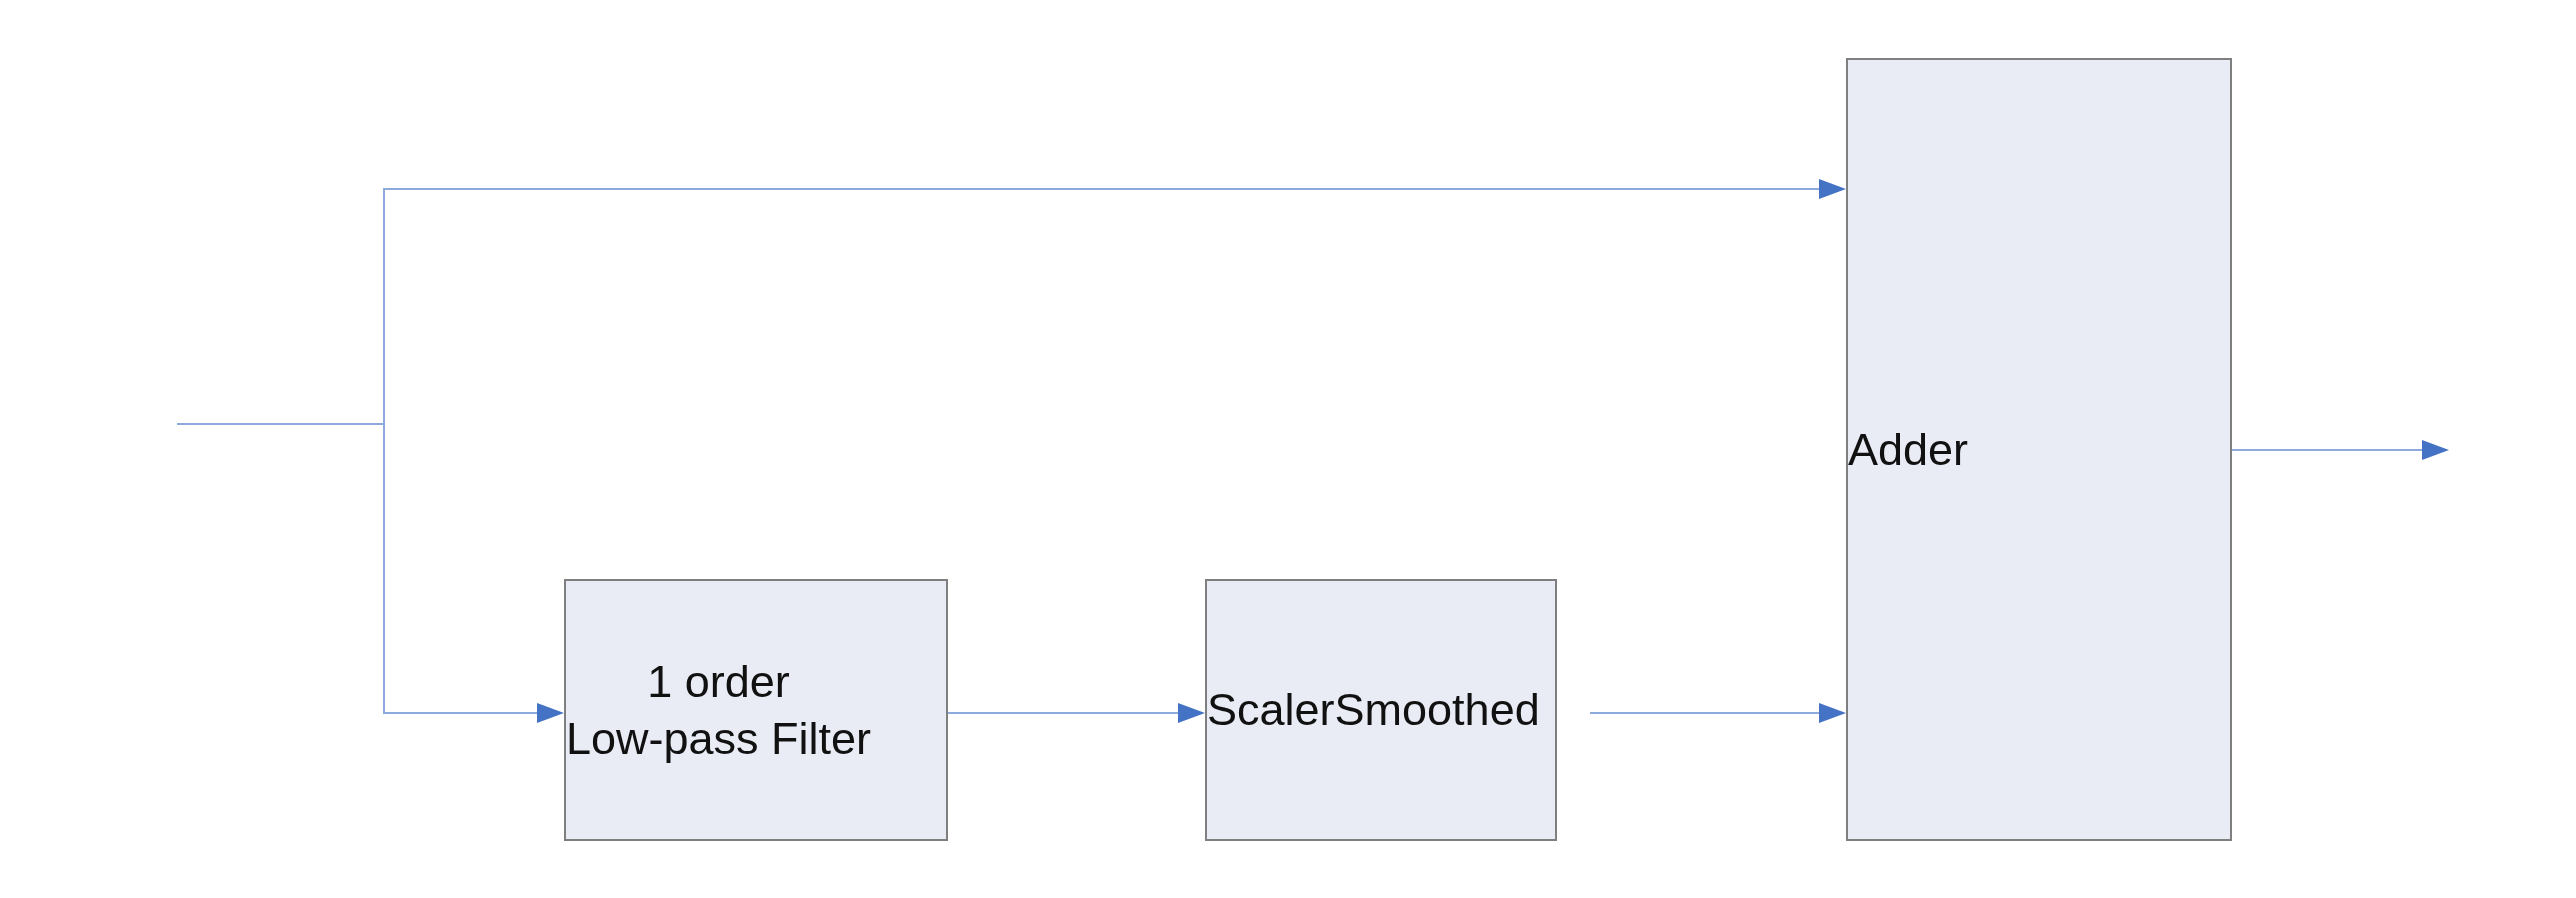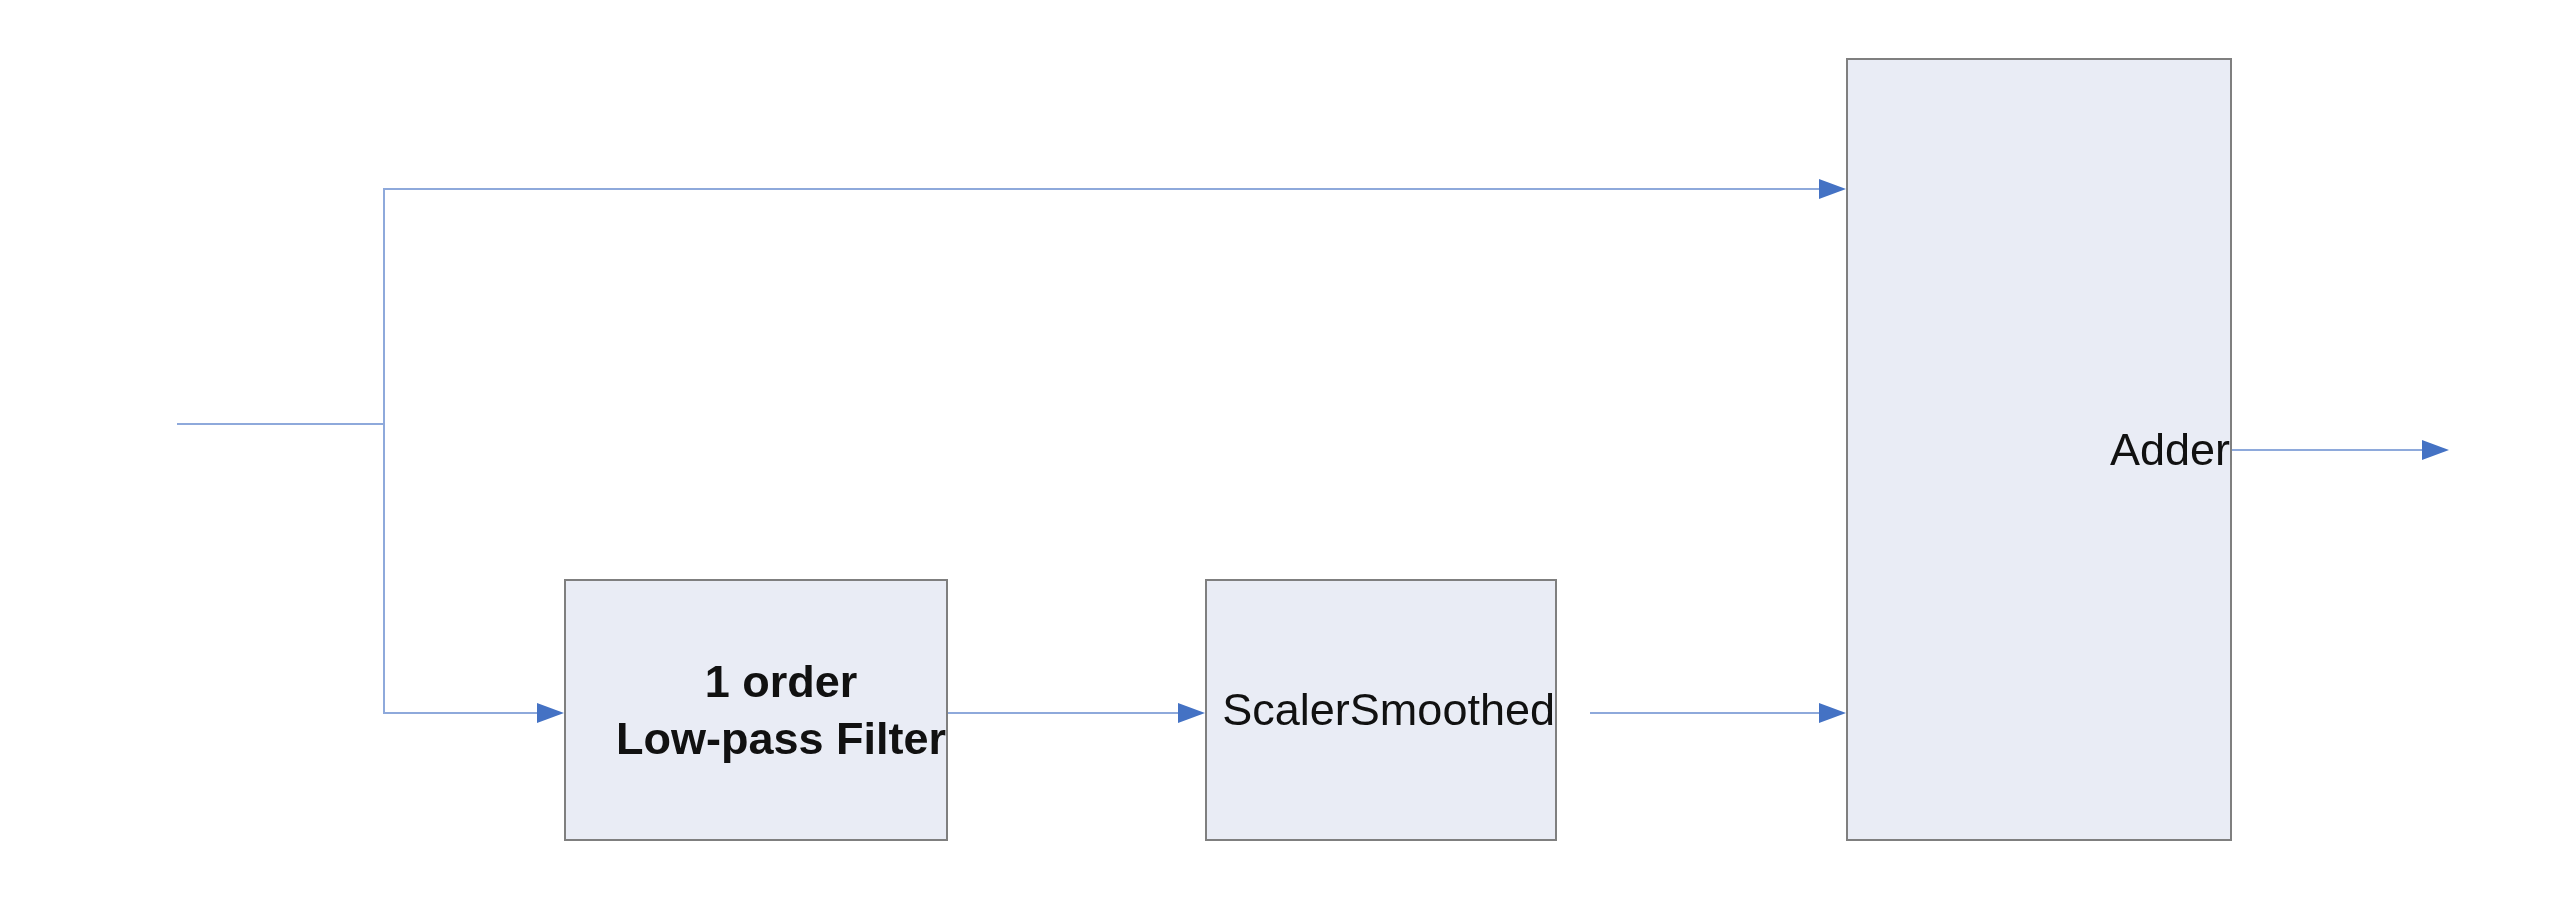--- a/index.html
+++ b/index.html
@@ -37,31 +37,30 @@
     border-top: 10px solid transparent;
     border-bottom: 10px solid transparent;
     border-left: 27px solid var(--arrowhead);
   }
   .block {
     position: absolute;
     background: var(--block-fill);
     border: 2px solid var(--block-border);
     display: flex;
     align-items: center;
-    justify-content: flex-end;
-    padding-left: 8px;
+    justify-content: flex-start;
   }
   .block .label {
     font-size: 45px;
     line-height: 1.27;
     color: var(--label);
     text-align: center;
     white-space: pre-line;
   }
-  .block-lowpass { left: 564px;  top: 579px; width: 384px; height: 262px; font-weight: bold; }
+  .block-lowpass { left: 564px;  top: 579px; width: 384px; height: 262px; }
   .block-scaler  { left: 1205px; top: 579px; width: 352px; height: 262px; }
   .block-adder   { left: 1846px; top: 58px;  width: 386px; height: 783px; }
 </style>
 </head>
 <body>
 
 <div class="canvas">
 
   <div class="h-line" style="left:177px; top:423px; width:208px;"></div>
 

